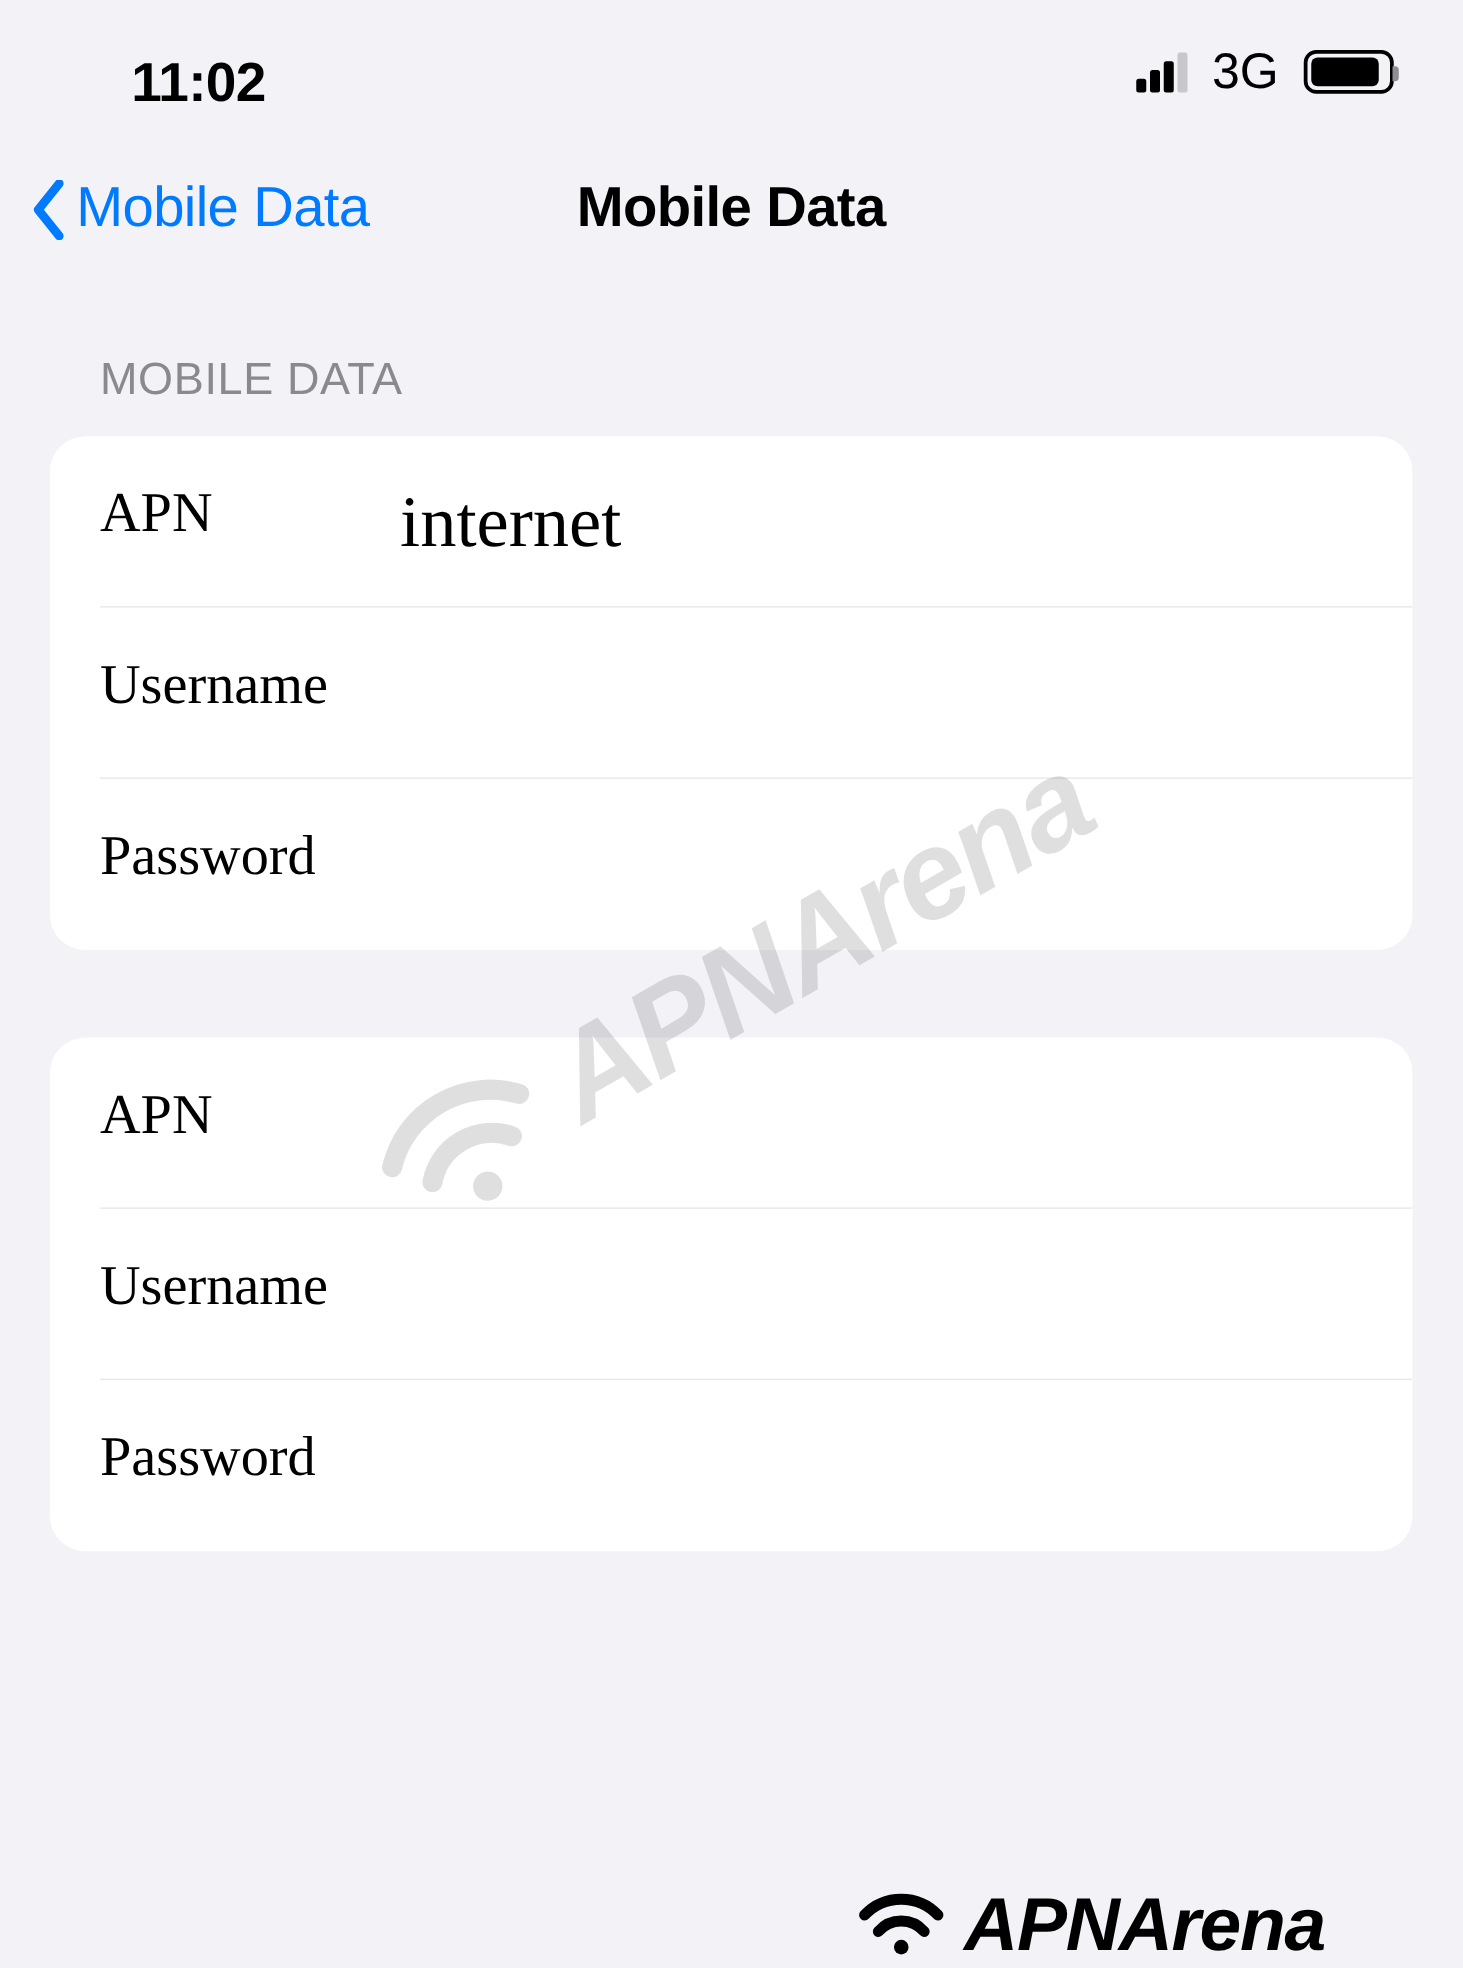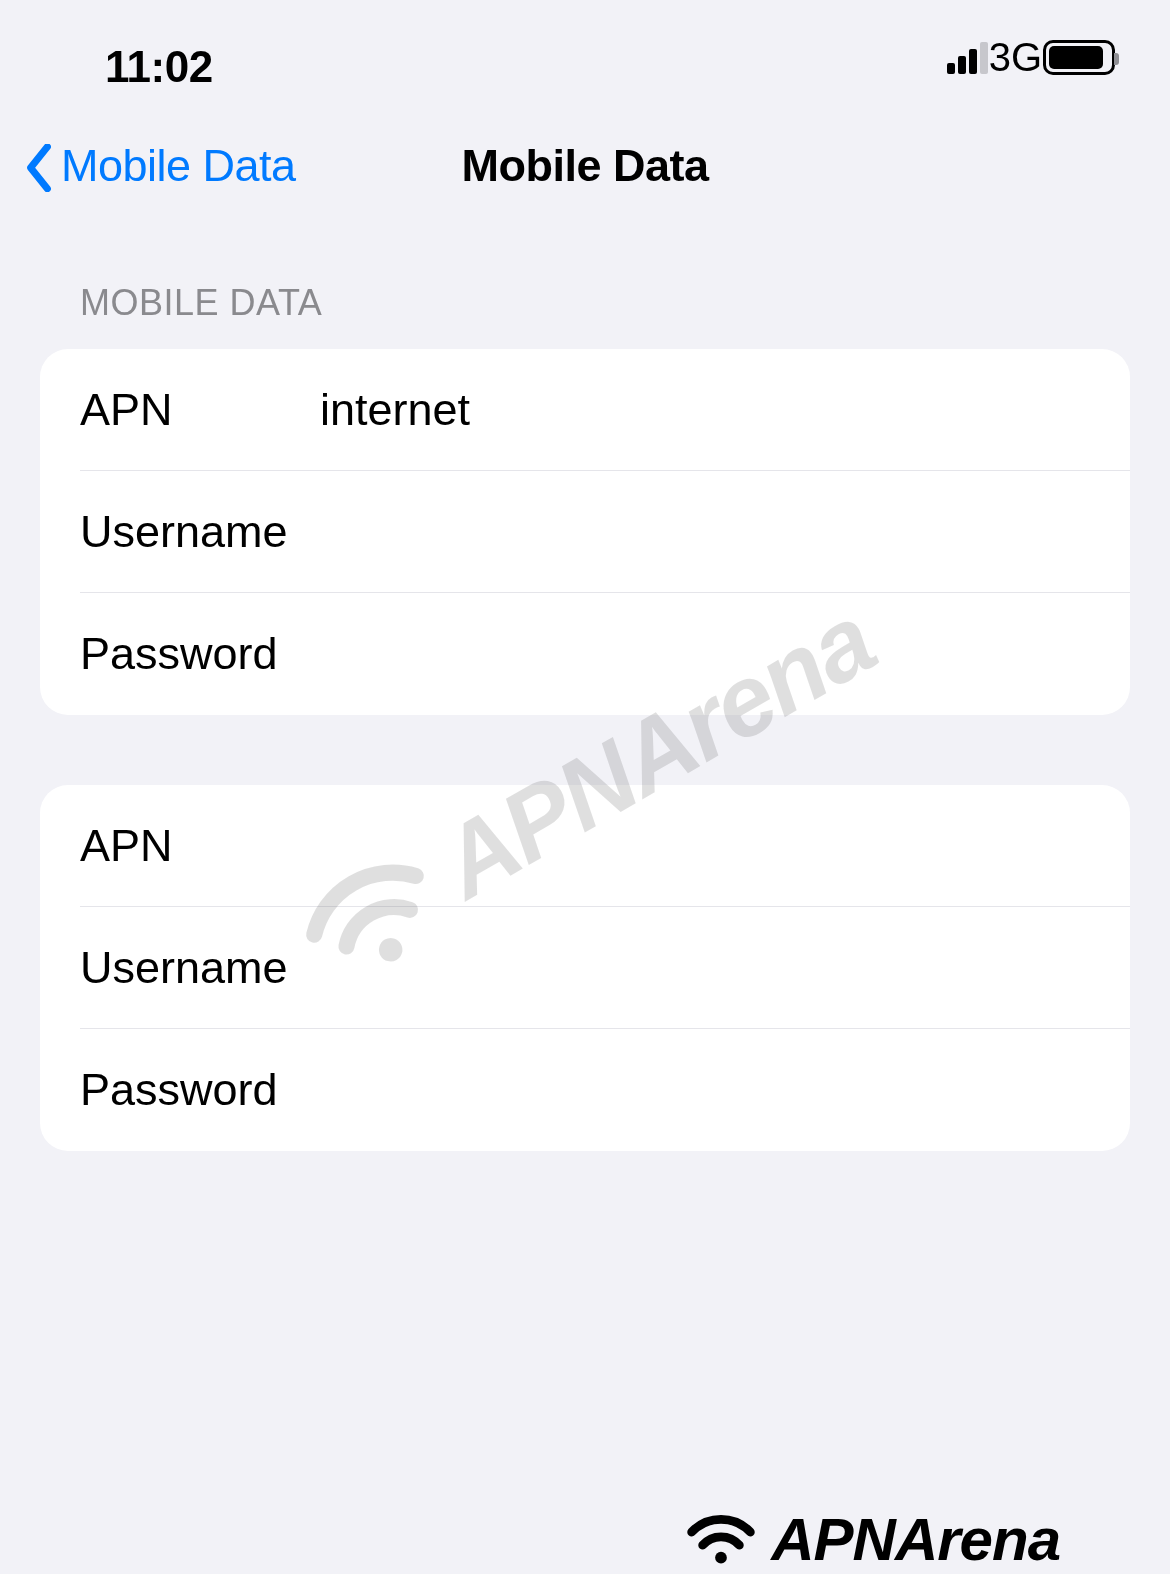--- a/index.html
+++ b/index.html
@@ -26,21 +26,21 @@
     .status-time {
       font-size: 44px;
       font-weight: 700;
       color: #000;
       letter-spacing: -0.5px;
       margin-top: 18px;
     }
     .status-right {
       display: flex;
       align-items: center;
-      gap: 1px;
+      gap: 20px;
     }
     .signal-bars {
       display: flex;
       align-items: flex-end;
       gap: 3px;
       height: 32px;
     }
     .bar {
       width: 8px;
       background-color: #000;
@@ -126,39 +126,40 @@
       background-color: #ffffff;
       border-radius: 28px;
       overflow: hidden;
     }
     .row {
       display: flex;
       align-items: flex-start;
       padding: 35px 40px;
       min-height: 120px;
       position: relative;
+      font-family: Liberation Serif, serif;
     }
     .row:not(:last-child)::after {
       content: '';
       position: absolute;
       bottom: 0;
       left: 40px;
       right: 0;
       height: 1px;
       background-color: #e5e5ea;
     }
     .row-label {
       font-size: 45px;
       font-weight: 400;
       color: #000;
       width: 240px;
       flex-shrink: 0;
     }
     .row-input {
-      font-size: 45px;
+      font-size: 58px;
       font-weight: 400;
       color: #000;
       border: none;
       outline: none;
       background: transparent;
       flex: 1;
       font-family: inherit;
     }
     .watermark-center {
       position: absolute;

